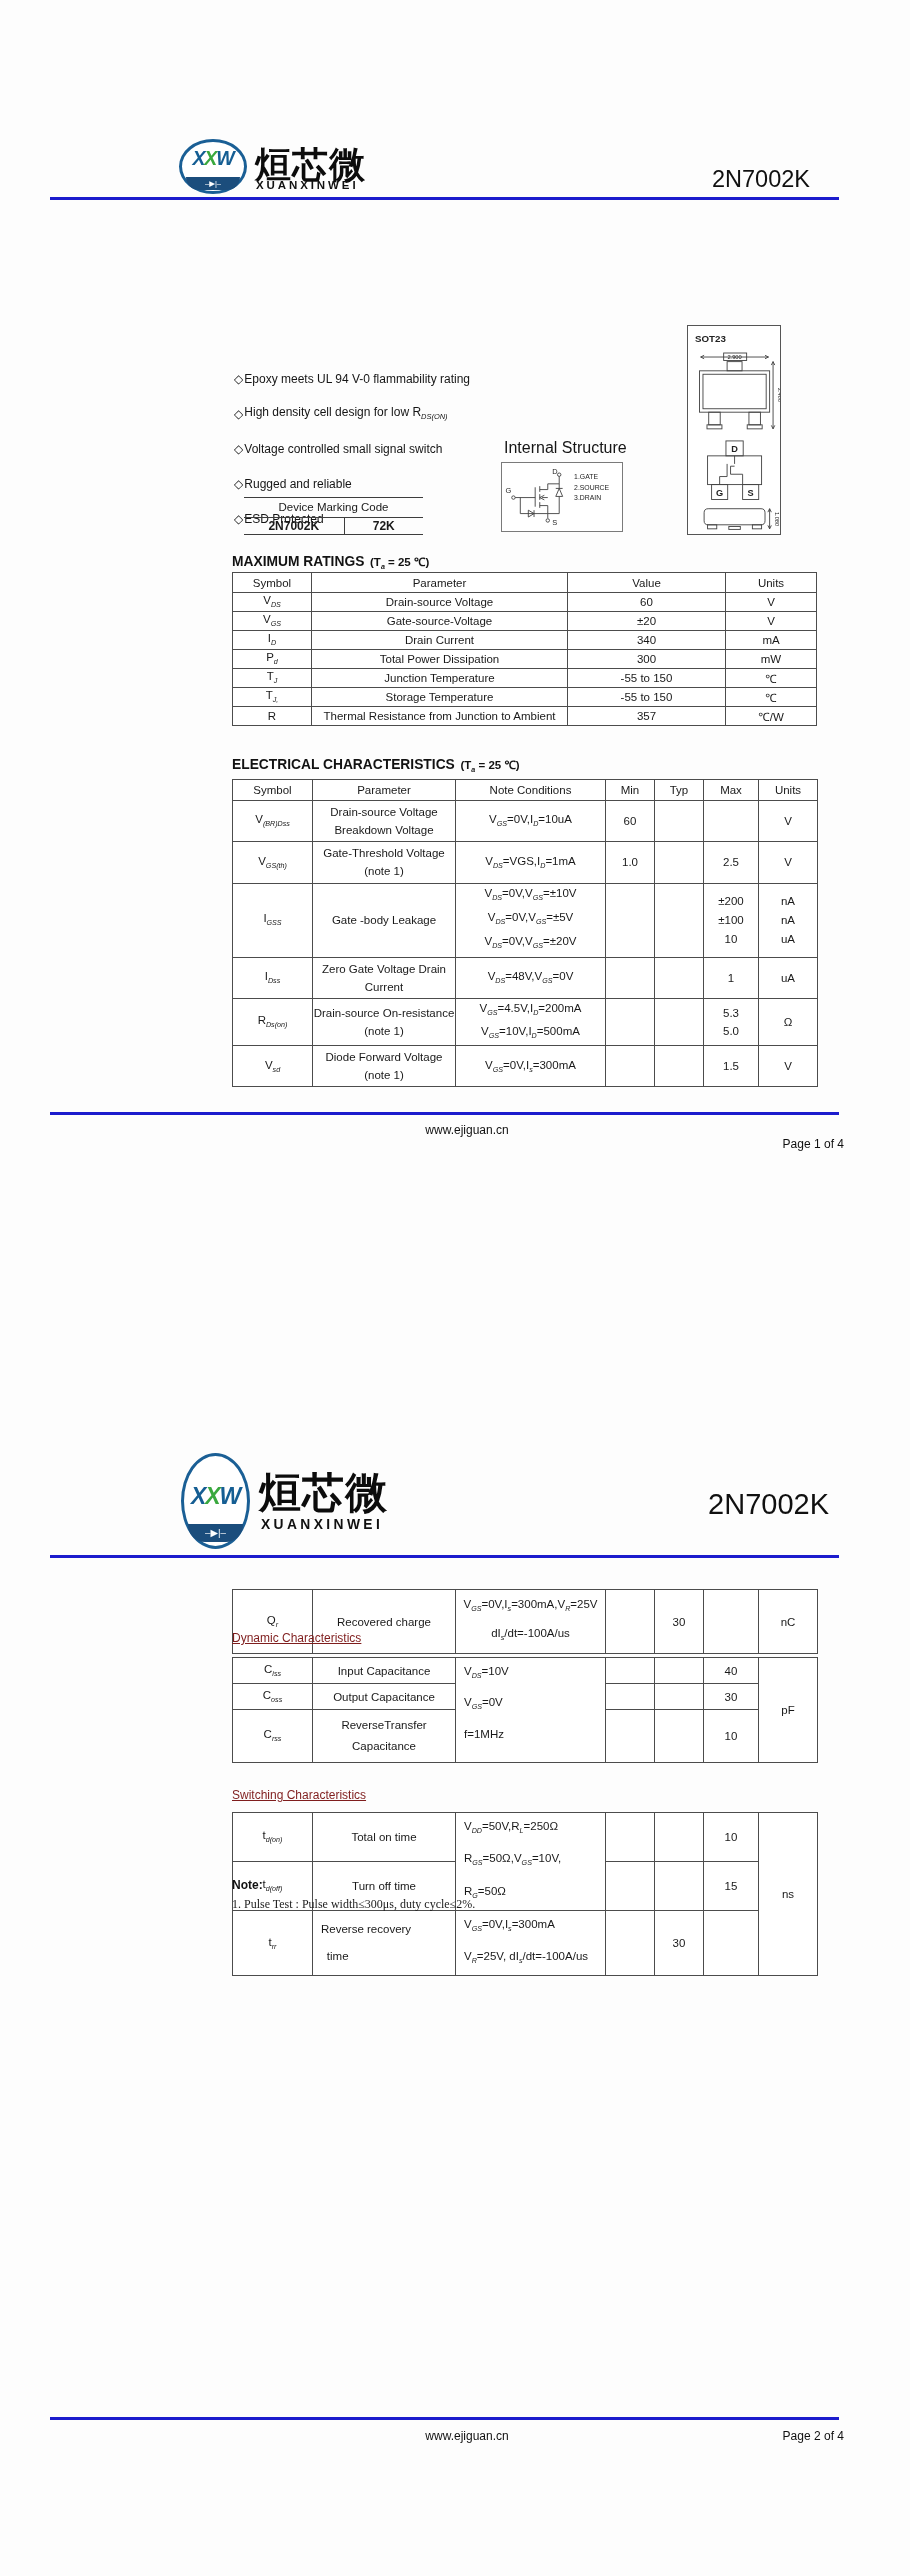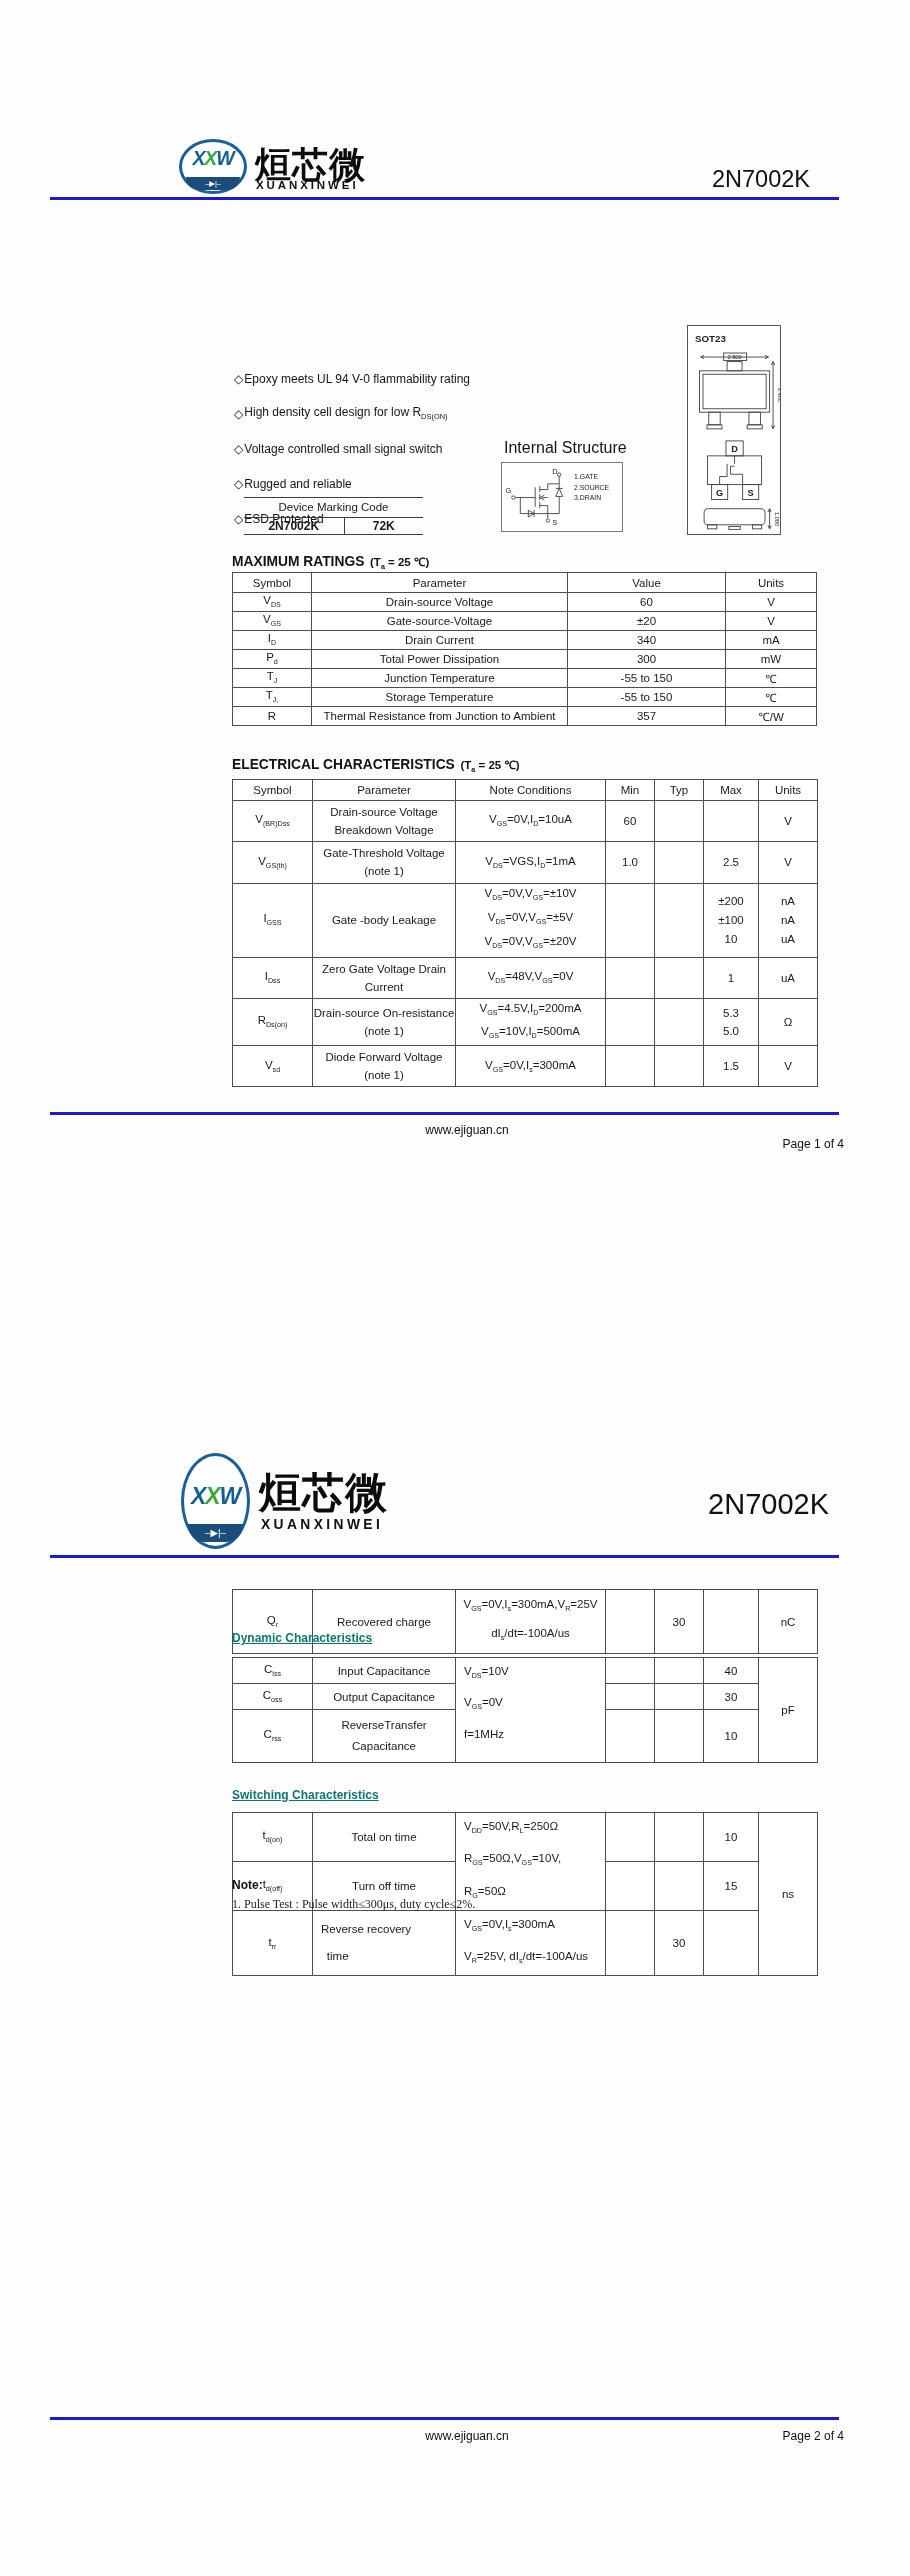--- a/index.html
+++ b/index.html
@@ -33,35 +33,35 @@
   .mk{position:absolute;left:244px;top:497px;width:179px;border-collapse:collapse;table-layout:fixed;}
   .mk td{border:none;border-top:1.1px solid #3d3d3d;text-align:center;font-size:11.5px;padding:0;}
   .mk tr.last td{border-bottom:1.1px solid #3d3d3d;}
   .mk td.div{border-left:1.1px solid #3d3d3d;}
   .mk .val{font-weight:700;font-size:12px;}
 
   
   .sect{position:absolute;font-weight:700;color:#121212;}
   .sect .t1{font-size:13.8px;}
   .sect .t2{font-size:11.5px;margin-left:5.7px;}
-  .sect2{position:absolute;font-weight:700;font-size:12px;color:#0f766e;text-decoration:underline;}
+  .sect2{position:absolute;font-weight:400;font-size:12px;color:#7f1d1d;text-decoration:underline;}
 
   
   table.dt{border-collapse:collapse;table-layout:fixed;position:absolute;background:#fff;}
   table.dt td{border:1.1px solid #4c4c4c;font-size:11.5px;text-align:center;padding:0;color:#191919;vertical-align:middle;}
   td.al{text-align:left;padding-left:8px;}
   td.vt{vertical-align:top;padding-top:4.6px;}
   td.vb{vertical-align:bottom;padding-bottom:15px;}
   .ln2{line-height:18px;}
   .ln3{line-height:19px;}
   .lnq{line-height:23px;}
   .ln46{line-height:26px;text-align:left;padding-left:8px;}
   .ln47{line-height:27px;text-align:left;padding-left:8px;}
   .fx{display:flex;justify-content:center;padding:0 8px;line-height:20.7px;}
-  sub{font-size:0.62em;}
+  sub{font-size:0.62em;font-style:italic;}
 
   .h35{height:20px;} .h33{height:19px;} .h36{height:20.7px;}
   .h70{height:40px;} .h72{height:41px;} .h74{height:42px;} .h104{height:60px;}
   .h46{height:26px;} .h47{height:27px;} .h92{height:53px;} .h112{height:64px;}
 
   
   .fsite{position:absolute;left:0;width:910px;text-align:center;font-size:12px;color:#101010;margin-left:12px;}
   .fpage{position:absolute;left:660px;width:184px;text-align:right;font-size:12px;color:#101010;}
 
   .noteL{position:absolute;left:232px;font-weight:700;font-size:12px;color:#111;}

